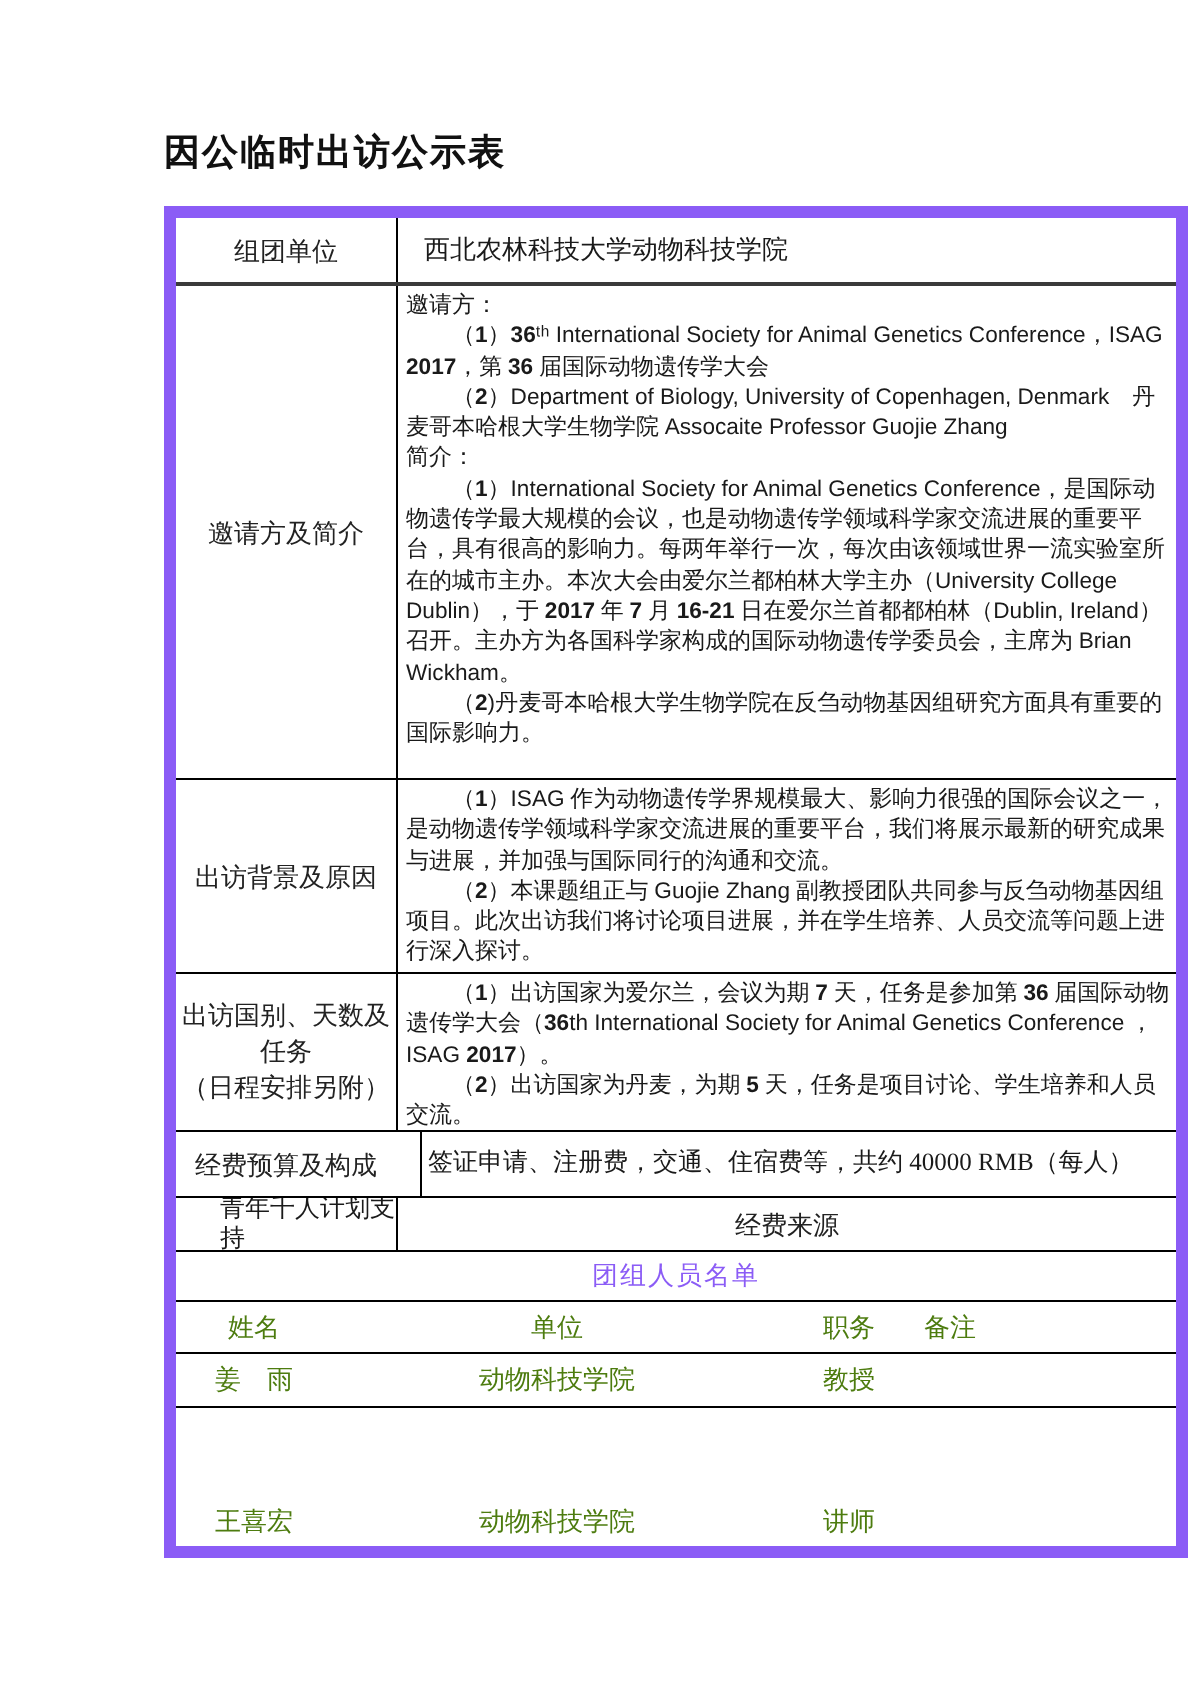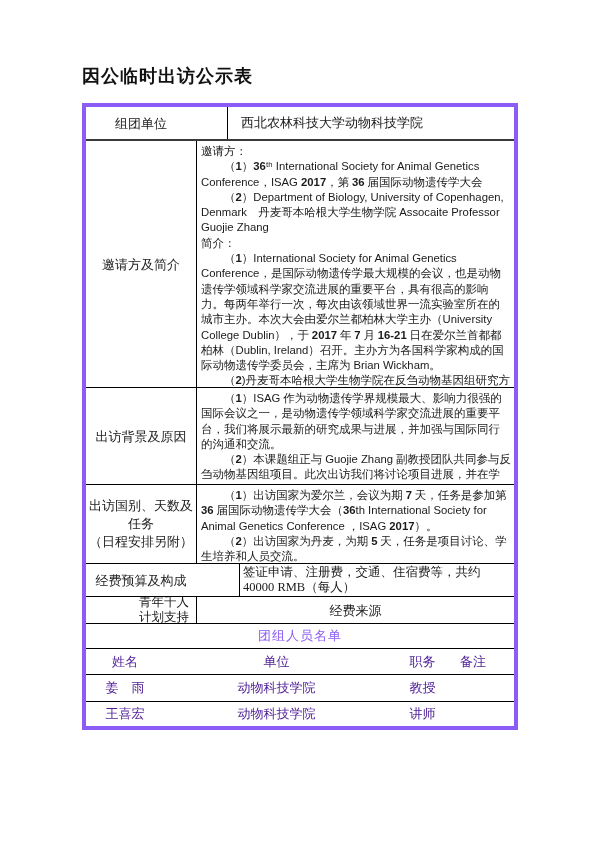--- a/index.html
+++ b/index.html
@@ -7,55 +7,55 @@
     width:600px;height:849px;overflow:hidden;
     font-family:"Liberation Serif","DejaVu Serif",serif;
     color:#1c1c1c;
     -webkit-font-smoothing:antialiased;
   }
   .doc{width:436px;margin:0 auto;padding-top:64px;}
   .title{
     text-align:left;font-size:18px;line-height:24px;
     font-weight:600;letter-spacing:1px;margin-bottom:15px;color:#111;
   }
-  .tbl{border:4px solid #8b5cf6;width:436px;box-sizing:border-box;background:#fff;}
+  .tbl{border:6px solid #8b5cf6;width:512px;box-sizing:border-box;background:#fff;}
   .row{display:grid;grid-template-columns:110px 1fr;border-bottom:1px solid #000;box-sizing:border-box;}
   .prow{display:grid;grid-template-columns:78px 225px 67px 1fr;border-bottom:1px solid #000;box-sizing:border-box;}
-  .row:last-child,.prow:last-child{border-bottom:none;}
+  .row:last-child,.prow:last-child{border-bottom:none;margin-top:45px;}
   .cell{box-sizing:border-box;overflow:hidden;}
   .cell + .cell{border-left:1px solid #000;}
   .label{
     display:flex;align-items:center;justify-content:center;text-align:center;
     font-size:13px;line-height:17px;white-space:pre-line;color:#222;padding:1px 2px;
   }
   .content{font-size:11.5px;line-height:15.3px;color:#1a1a1a;}
   .paras{padding:3px 3px 2px 4px;}
   .para{margin:0;}
   .para.ind{text-indent:2em;}
-  .vcenter{display:flex;align-items:center;margin-left:31px;}
+  .vcenter{display:flex;align-items:center;}
   .r1{height:34px;}
   .r1 .content{font-size:13px;padding-left:13px;}
   .r2{height:247px;}
   .r3{height:97px;}
   .r4{height:79px;}
   .r4 .label{line-height:18px;}
   .r5{height:33px;gap:12px;}
   .r5 .content{font-size:12.5px;padding-left:3px;}
   .r6{height:27px;}
   .r6 .content{font-size:12.5px;padding-left:22px;}
   .section-row{
     display:flex;align-items:center;justify-content:center;
     height:24px;font-size:13px;border-bottom:1px solid #000;color:#8b5cf6;letter-spacing:1px;
   }
   .hrow{height:26px;}
   .mrow1{height:27px;}
   .mrow2{height:24px;}
   .pcell{
     display:flex;align-items:center;justify-content:center;
-    font-size:13px;color:#4c1d95;padding:1px 2px;box-sizing:border-box;overflow:hidden;
+    font-size:13px;color:#4d7c0f;padding:1px 2px;box-sizing:border-box;overflow:hidden;
   }
   .pcell.c-note{justify-content:flex-start;padding-left:4px;}
   .row1-sep{border-bottom:2px solid #3a3a3a;}
   .lat{font-family:"Liberation Sans","DejaVu Sans",sans-serif;font-size:11.3px;}
   .lat b{font-weight:bold;}
 </style>
 </head>
 <body>
 
 <div class="doc">

